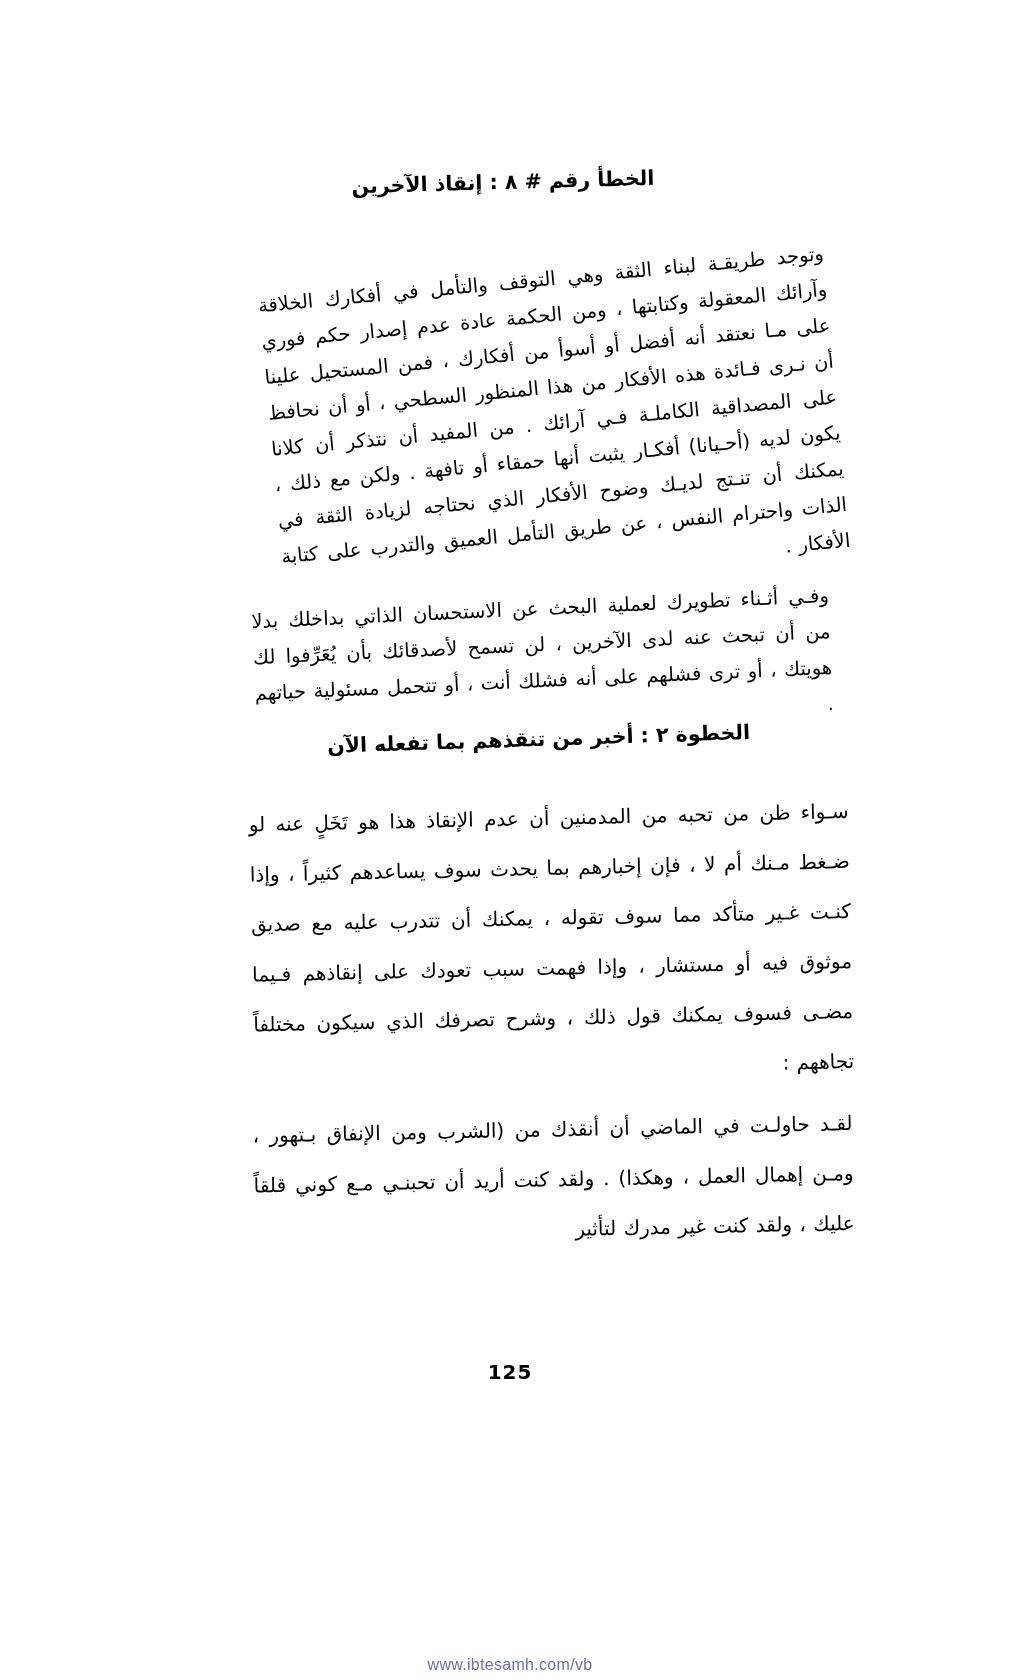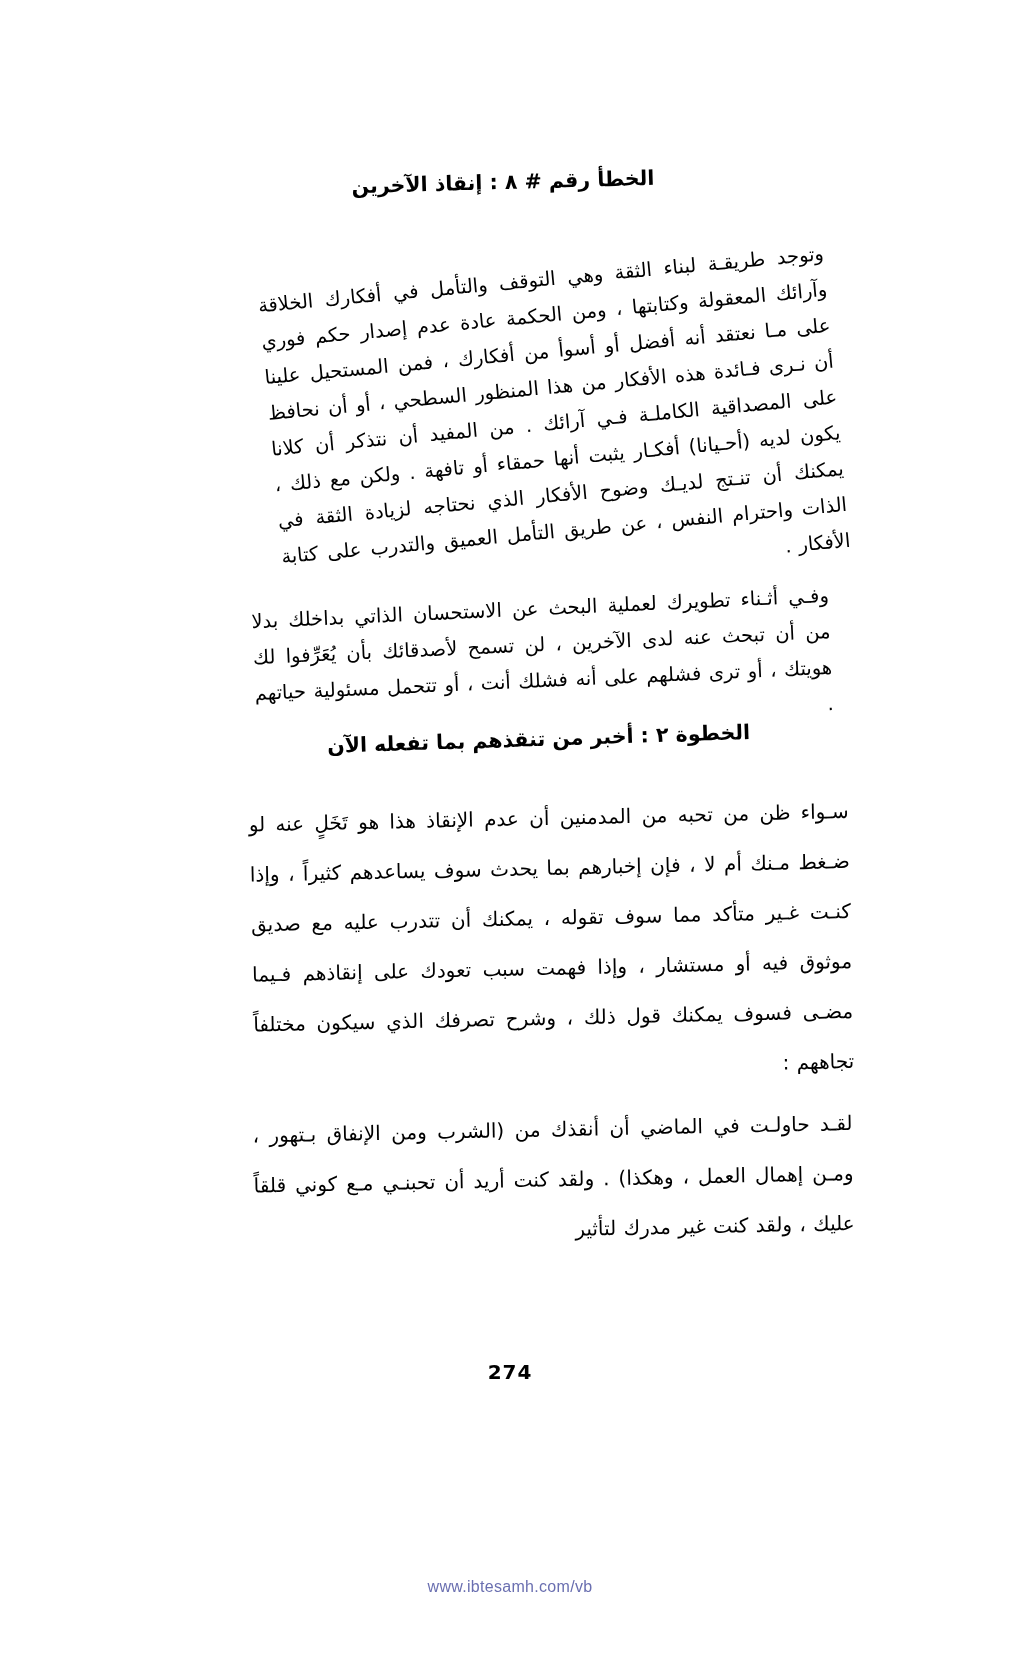--- a/index.html
+++ b/index.html
@@ -112,21 +112,21 @@
     left: 0;
     width: 1020px;
     text-align: center;
     font-size: 20px;
     font-weight: bold;
     letter-spacing: 1px;
   }
 
   .watermark {
     position: absolute;
-    top: 1578px;
+    top: 1656px;
     left: 0;
     width: 1020px;
     text-align: center;
     font-size: 16px;
     color: #6a6fb0;
     font-family: "Liberation Sans", sans-serif;
     direction: ltr;
     letter-spacing: 0.3px;
   }
 </style>
@@ -141,18 +141,18 @@
     <div class="para para-1">وتوجد طريقـة لبناء الثقة وهي التوقف والتأمل في أفكارك الخلاقة وآرائك  المعقولة وكتابتها ، ومن الحكمة عادة عدم إصدار حكم فوري على مـا نعتقد أنه أفضل أو أسوأ من أفكارك ، فمن المستحيل علينا أن نـرى فـائدة هذه الأفكار من هذا المنظور السطحي ، أو أن نحافظ على المصداقية الكاملـة فـي آرائك . من المفيد أن نتذكر أن كلانا يكون لديه (أحـيانا) أفكـار يثبت أنها حمقاء أو تافهة . ولكن مع ذلك  ، يمكنك أن تنـتج لديـك وضوح الأفكار  الذي نحتاجه لزيادة الثقة في الذات واحترام النفس ، عن طريق التأمل العميق والتدرب على كتابة الأفكار .</div>
 
     <div class="para para-2">وفـي أثـناء تطويرك لعملية البحث عن الاستحسان الذاتي بداخلك بدلا من أن تبحث عنه لدى الآخرين ، لن تسمح لأصدقائك بأن يُعَرِّفوا لك هويتك ، أو ترى فشلهم على أنه فشلك أنت ، أو تتحمل مسئولية حياتهم .</div>
 
     <div class="step-heading">الخطوة ٢ : أخبر من تنقذهم بما تفعله الآن</div>
 
     <div class="para para-3">سـواء ظن من تحبه من المدمنين أن عدم الإنقاذ هذا هو تَخَلٍ عنه لو ضـغط مـنك أم لا ، فإن إخبارهم بما يحدث سوف يساعدهم كثيراً ، وإذا كنـت غـير متأكد مما سوف تقوله ، يمكنك أن تتدرب عليه مع صديق موثوق فيه أو مستشار  ، وإذا فهمت سبب تعودك على إنقاذهم فـيما مضـى فسوف يمكنك قول ذلك ، وشرح تصرفك الذي سيكون مختلفاً تجاههم :</div>
 
     <div class="para para-4">لقـد حاولـت في الماضي أن أنقذك من  (الشرب ومن الإنفاق بـتهور  ، ومـن إهمال العمل ، وهكذا) . ولقد كنت أريد أن تحبنـي مـع كوني قلقاً عليك ، ولقد كنت غير مدرك لتأثير</div>
 
-    <div class="page-number">274</div>
+    <div class="page-number">125</div>
 
     <div class="watermark">www.ibtesamh.com/vb</div>
 
   </div>
 </div>
 
 </body></html>

